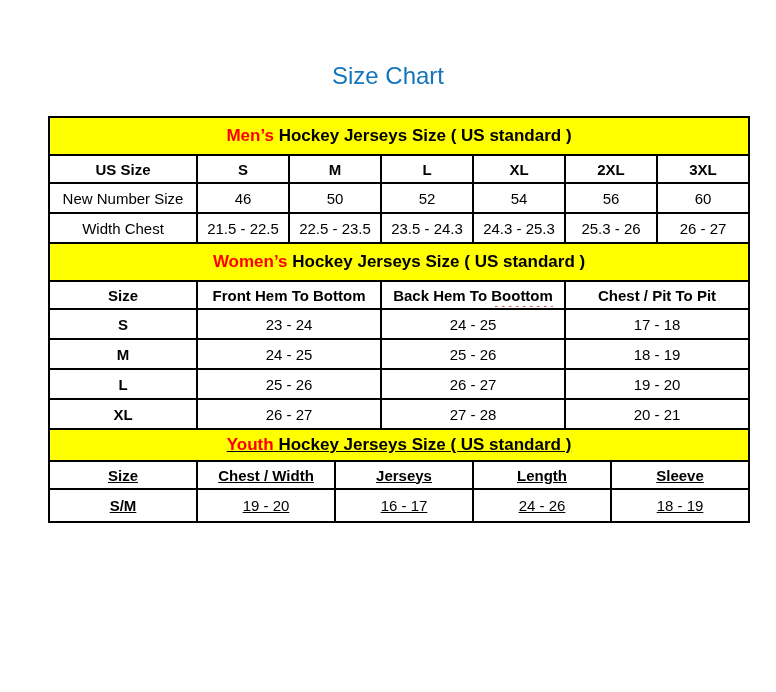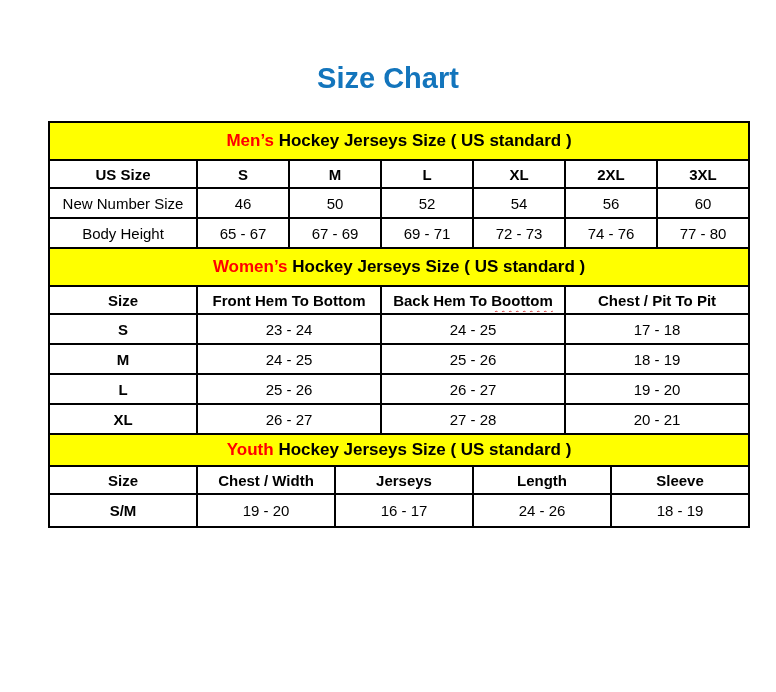--- a/index.html
+++ b/index.html
@@ -14,22 +14,22 @@
   }
   .page {
     width: 776px;
     height: 692px;
     box-sizing: border-box;
     padding-top: 62px;
   }
   h1.page-title {
     margin: 0 0 26px 0;
     text-align: center;
-    font-size: 29px;
-    font-weight: bold;
+    font-size: 24px;
+    font-weight: normal;
     letter-spacing: 0px;
     color: var(--title_blue, #1375BC);
   }
   .tables-wrap {
     width: 700px;
     margin: 0 auto;
     padding-left: 20px;
   }
   table.st {
     border-collapse: collapse;
@@ -55,21 +55,21 @@
     font-weight: bold;
     font-size: 17px;
     height: 34px;
   }
   table.st tr.head-row td {
     font-weight: bold;
     height: 24px;
     border-radius: 6px;
   }
   table.st td.b { font-weight: bold; }
-  table.youth td { height: 29px; }
+  table.youth td { height: 29px; text-decoration: underline; }
   table.youth tr.banner-row td { height: 28px; }
   table.youth tr.head-row td { height: 24px; }
   .hl { color: var(--accent_red, #FF0000); }
   .sq {
     text-decoration-line: underline;
     text-decoration-style: wavy;
     text-decoration-color: var(--squiggle_red, #CC3333);
     text-decoration-thickness: 1px;
     text-underline-offset: 4px;
     text-align: right;
@@ -118,27 +118,27 @@
         <tr>
           <td>New Number Size</td>
           <td>46</td>
           <td>50</td>
           <td>52</td>
           <td>54</td>
           <td>56</td>
           <td>60</td>
         </tr>
         <tr>
-          <td>Body Height</td>
-          <td>65 - 67</td>
-          <td>67 - 69</td>
-          <td>69 - 71</td>
-          <td>72 - 73</td>
-          <td>74 - 76</td>
-          <td>77 - 80</td>
+          <td>Width Chest</td>
+          <td>21.5 - 22.5</td>
+          <td>22.5 - 23.5</td>
+          <td>23.5 - 24.3</td>
+          <td>24.3 - 25.3</td>
+          <td>25.3 - 26</td>
+          <td>26 - 27</td>
         </tr>
       </tbody>
     </table>
 
     <table class="st women">
       <colgroup>
         <col class="c-label">
           <col class="c-wom">
           <col class="c-wom">
           <col class="c-wom">

